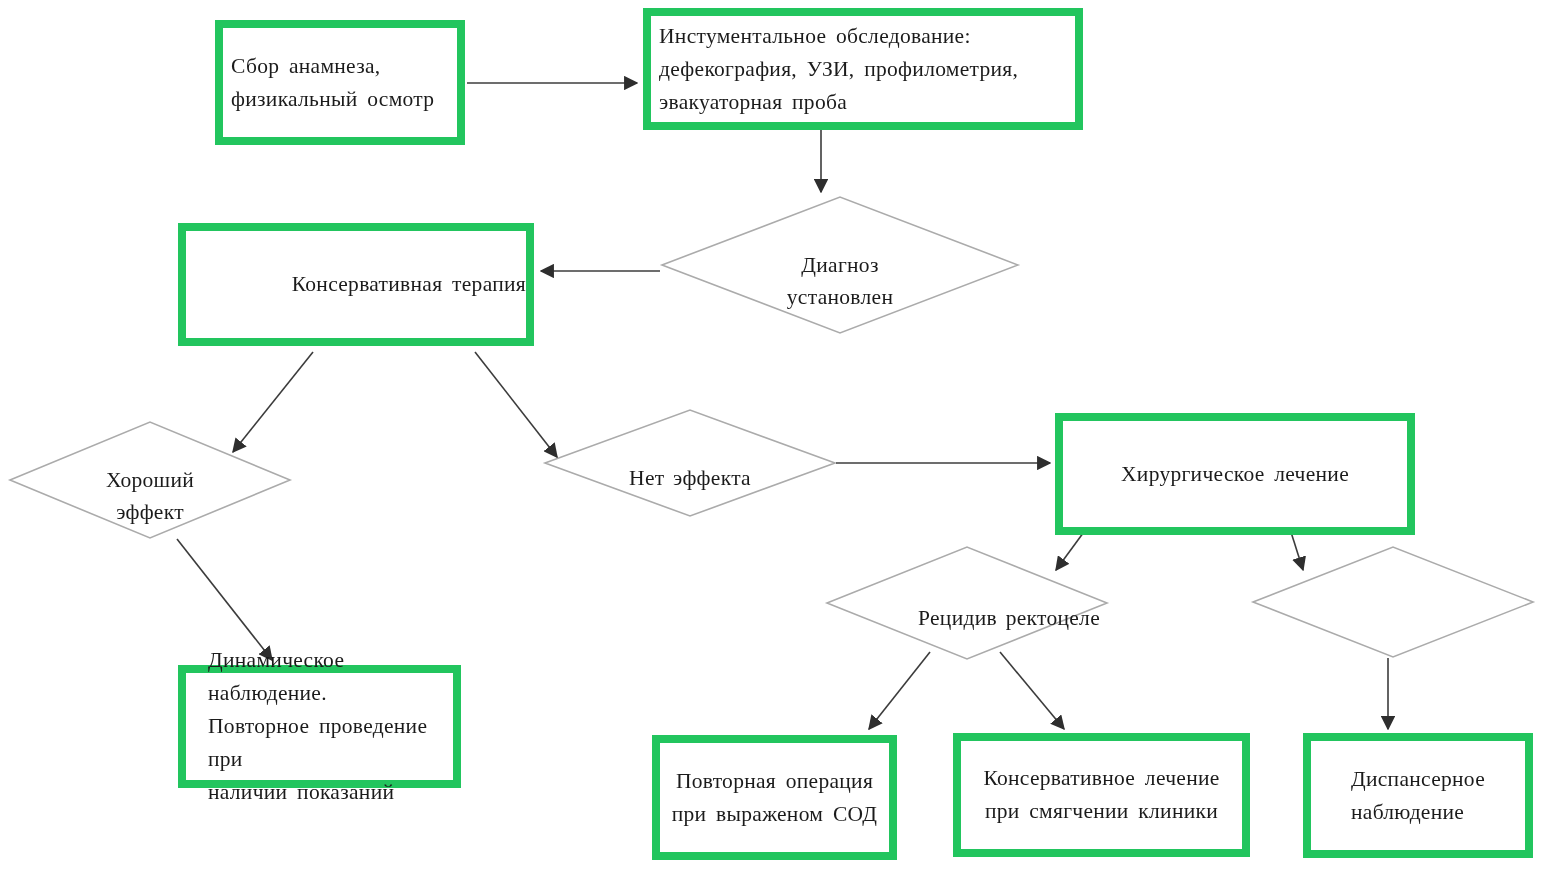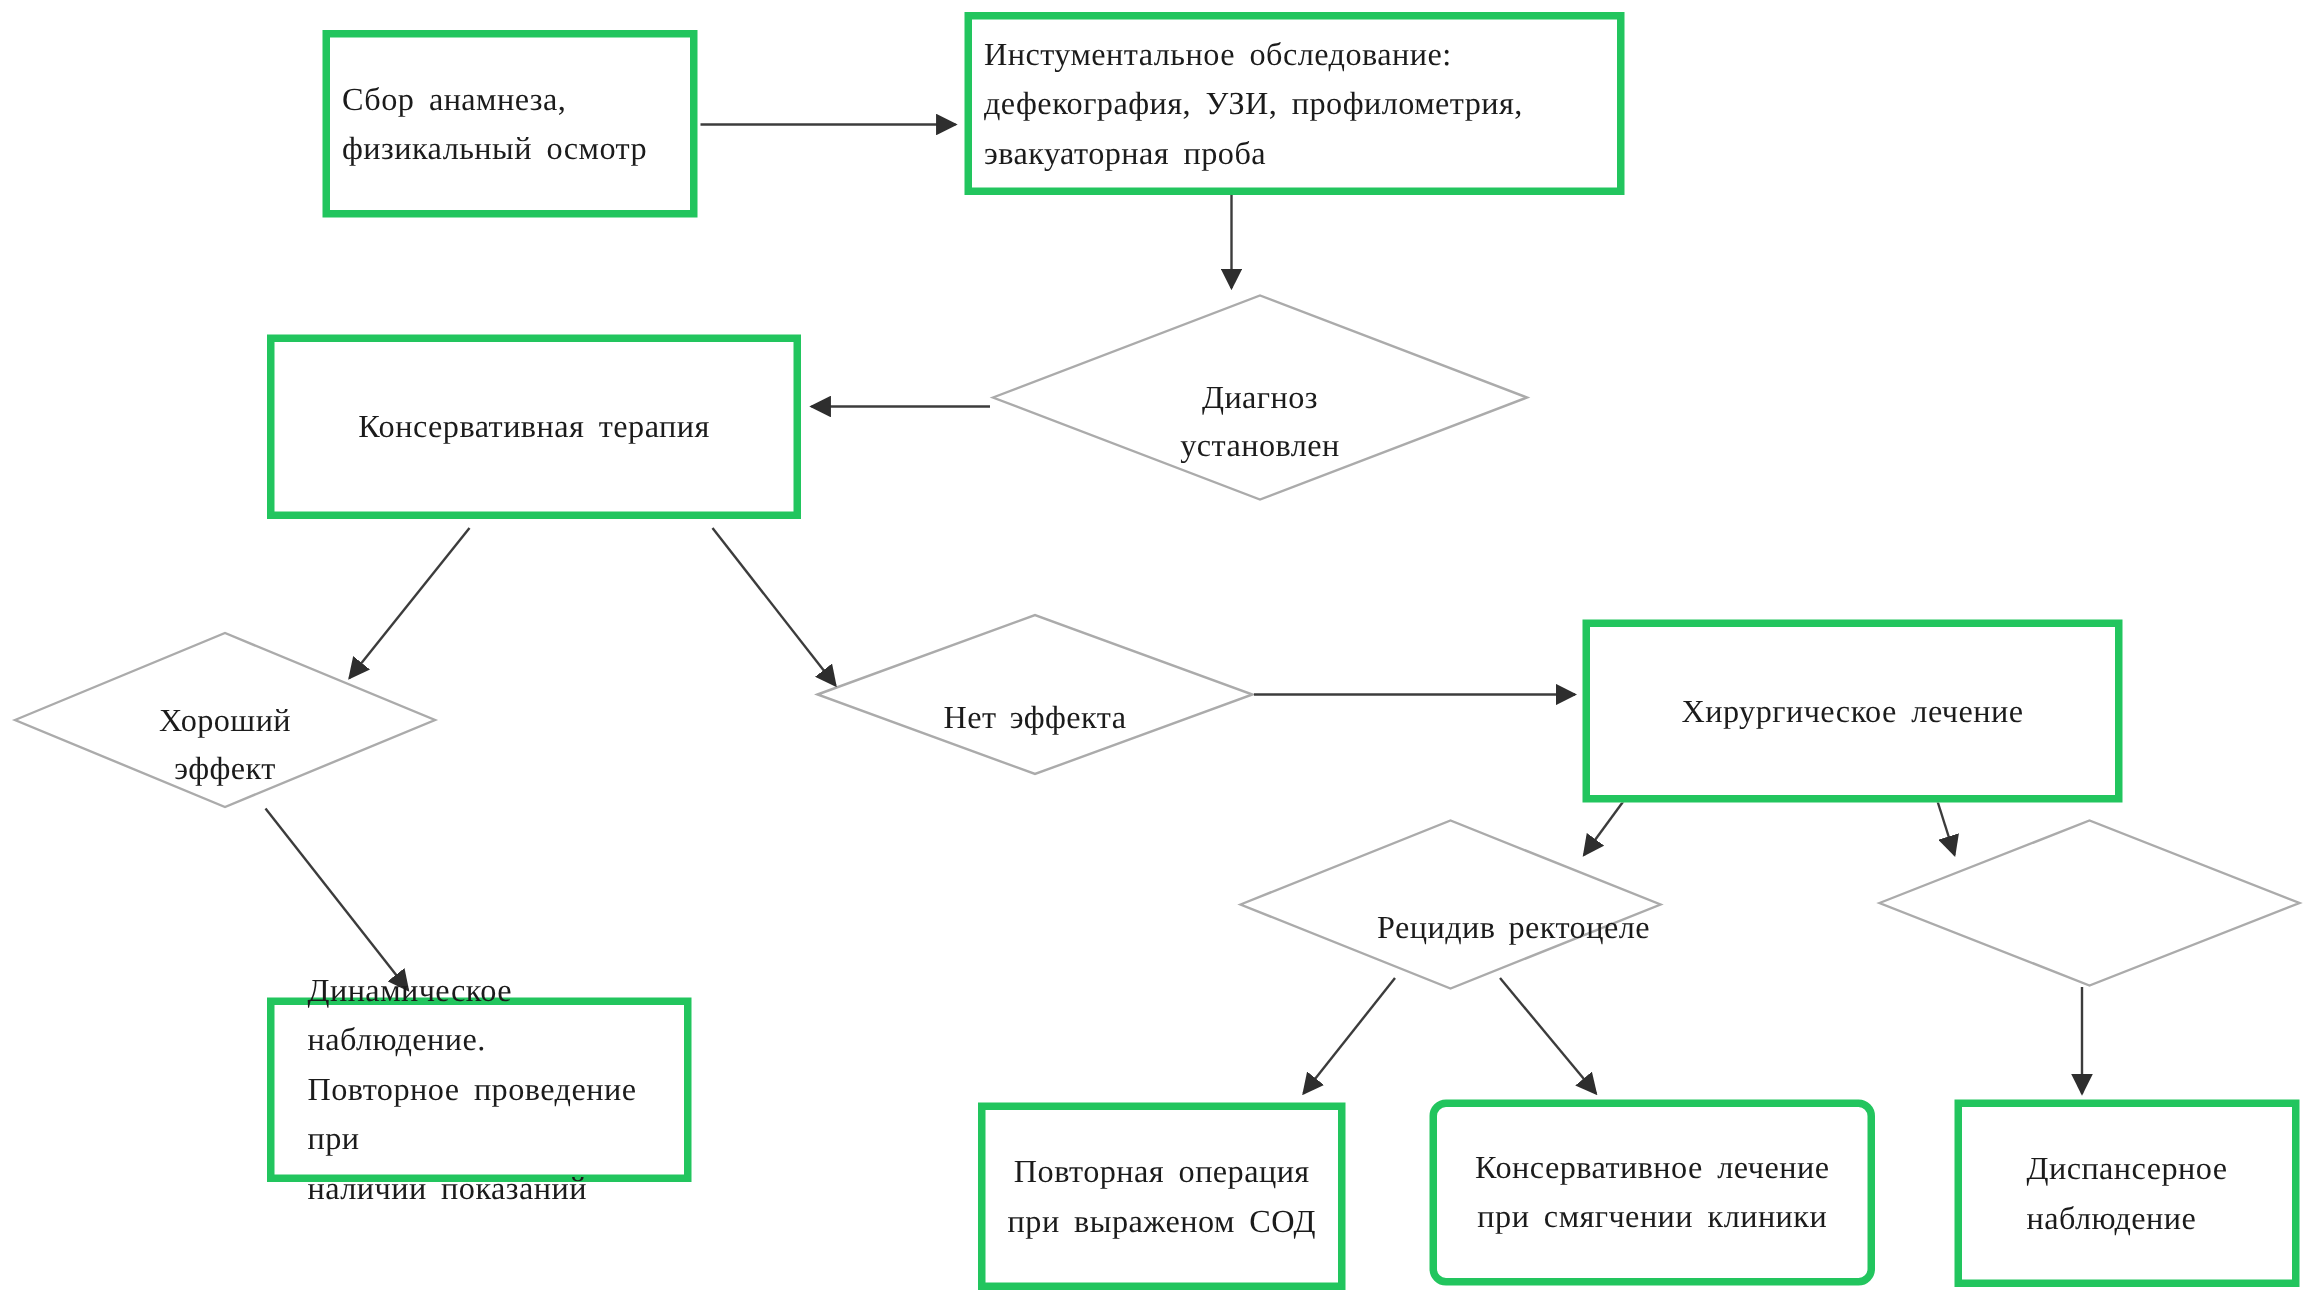--- a/index.html
+++ b/index.html
@@ -13,21 +13,21 @@
     overflow: hidden;
   }
   .diagram svg.connector-layer {
     position: absolute;
     left: 0; top: 0;
     width: 1541px; height: 872px;
   }
   .node.box {
     position: absolute;
     background: #ffffff;
-    border: 5px solid #22c55e;
+    border: 8px solid #22c55e;
     display: flex;
     align-items: center;
     box-sizing: border-box;
     font-size: 21.5px;
     line-height: 33px;
     letter-spacing: 0.3px;
     word-spacing: 4px;
   }
   .node.box span, .dlabel span {
     white-space: pre-line;
@@ -91,40 +91,40 @@
     <span>Сбор анамнеза,
 физикальный осмотр</span>
   </div>
 
   <div class="node box left pad8" style="left:643px; top:8px; width:440px; height:122px;">
     <span>Инстументальное обследование:
 дефекография, УЗИ, профилометрия,
 эвакуаторная проба</span>
   </div>
 
-  <div class="node box center" style="left:178px; top:223px; width:356px; height:123px;">
+  <div class="node box center" style="left:178px; top:223px; width:356px; height:123px;justify-content:flex-end;">
     <span>Консервативная терапия</span>
   </div>
 
   <div class="node box center" style="left:1055px; top:413px; width:360px; height:122px;">
     <span>Хирургическое лечение</span>
   </div>
 
   <div class="node box left pad20" style="left:178px; top:665px; width:283px; height:123px;">
     <span>Динамическое наблюдение.
 Повторное проведение при
 наличии показаний</span>
   </div>
 
   <div class="node box center" style="left:652px; top:735px; width:245px; height:125px;">
     <span>Повторная операция
 при выраженом СОД</span>
   </div>
 
-  <div class="node box center" style="left:953px; top:733px; width:297px; height:124px;border-radius:11px;">
+  <div class="node box center" style="left:953px; top:733px; width:297px; height:124px;">
     <span>Консервативное лечение
 при смягчении клиники</span>
   </div>
 
   <div class="node box center leftlines" style="left:1303px; top:733px; width:230px; height:125px;">
     <span>Диспансерное
 наблюдение</span>
   </div>
 
   <div class="dlabel" style="left:840px; top:265px;">

